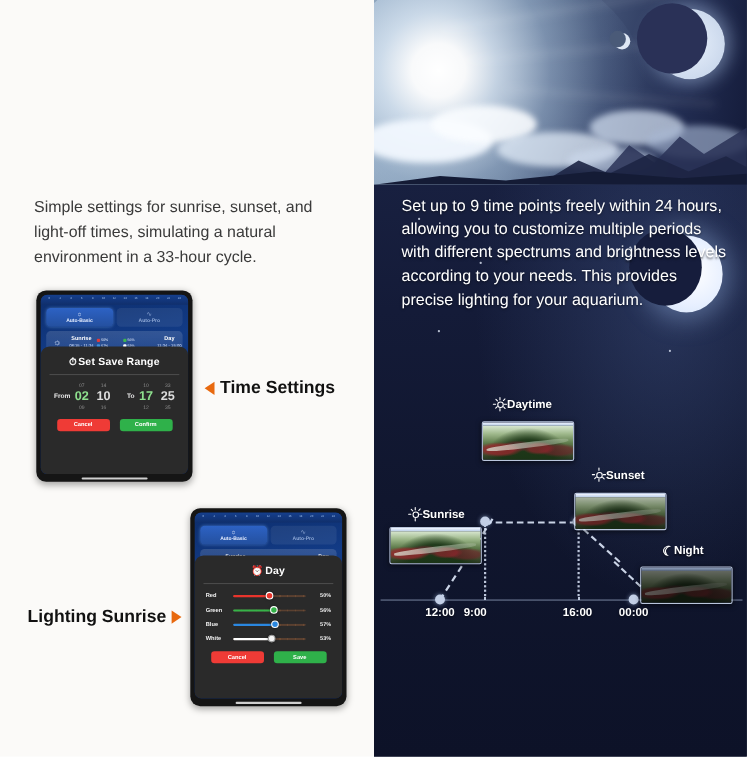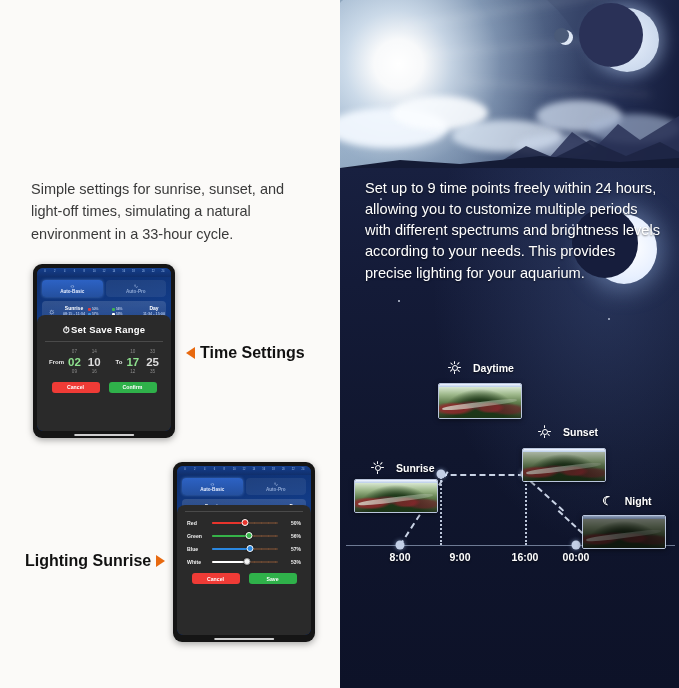--- a/index.html
+++ b/index.html
@@ -159,21 +159,21 @@
       radial-gradient(ellipse at 38% 60%,rgba(96,42,46,.70) 0 12%,rgba(0,0,0,0) 20%),
       radial-gradient(ellipse at 62% 66%,rgba(140,38,44,.72) 0 13%,rgba(0,0,0,0) 21%),
       radial-gradient(ellipse at 84% 72%,rgba(110,36,42,.66) 0 12%,rgba(0,0,0,0) 20%),
       radial-gradient(ellipse at 50% 96%,rgba(26,52,22,.92) 0 40%,rgba(0,0,0,0) 66%);}
   .tank .scene::after{content:"";position:absolute;left:4%;right:4%;top:48%;height:16%;
     background:linear-gradient(92deg,rgba(225,232,220,.75),rgba(180,195,170,.35));
     border-radius:40%;transform:rotate(-7deg);}
   .tank.dim .scene{filter:brightness(.45) saturate(.75);}
   .tank.dusk .scene{filter:brightness(.78) saturate(.92);}
 
-  .clabel{position:absolute;display:flex;align-items:center;gap:12px;
+  .clabel{position:absolute;display:flex;align-items:center;gap:0;
           font-size:10.5px;font-weight:bold;color:#ffffff;white-space:nowrap;
           text-shadow:0 1px 2px rgba(0,0,0,.65);}
   .sunico{position:relative;width:13px;height:13px;flex:none;}
   .sunico .core{position:absolute;left:3.5px;top:3.5px;width:6px;height:6px;border-radius:50%;
                 border:1.5px solid #fff;box-sizing:border-box;}
   .sunico i{position:absolute;background:#fff;border-radius:1px;}
   .moonico{font-size:12px;line-height:1;color:#fff;transform:rotate(14deg);}
 </style>
 </head>
 <body>
@@ -383,20 +383,23 @@
                 <b>53%</b>
               </div>
           </div>
           <div class="pcell">
             <div class="nm">Day</div>
             <div class="tm">11:34 - 15:00</div>
           </div>
         </div>
 
         <div class="sheet" style="height:116px;">
+          <div class="shead">
+            <span class="gl">⏰</span><span>Day</span>
+          </div>
           <div class="hr"></div>
 
           <div class="slrow">
             <div class="nm">Red</div>
             <div class="track">
               <div class="base"></div>
               <div class="fill" style="width:50%;background:#e8342c"></div>
               <div class="knob" style="left:50%;background:#e8342c;border:1.2px solid #fff;box-sizing:border-box"></div>
             </div>
             <div class="pct">50%</div>
@@ -506,22 +509,22 @@
       <div class="seg" style="left:219px;top:155px;width:51px;transform:rotate(43deg);"></div>
 
       <div class="vdot" style="left:100px;top:122px;height:68px;"></div>
       <div class="vdot" style="left:185px;top:122px;height:68px;"></div>
 
       <div class="dot" style="left:60px;top:190px;"></div>
       <div class="dot" style="left:101px;top:119px;"></div>
       <div class="dot" style="left:185px;top:119px;"></div>
       <div class="dot" style="left:236px;top:190px;"></div>
 
-      <div class="ticklbl" style="left:60px;">8:00</div>
-      <div class="ticklbl" style="left:120px;">9:00</div>
+      <div class="ticklbl" style="left:60px;">12:00</div>
+      <div class="ticklbl" style="left:92px;">9:00</div>
       <div class="ticklbl" style="left:185px;">16:00</div>
       <div class="ticklbl" style="left:236px;">00:00</div>
 
       <div class="clabel" style="left:31px;top:106px;">
         <div class="sunico">
           <div class="core"></div>
           <i style="left:6px;top:0px;width:1.4px;height:3px"></i>
           <i style="left:6px;top:10px;width:1.4px;height:3px"></i>
           <i style="left:0px;top:6px;width:3px;height:1.4px"></i>
           <i style="left:10px;top:6px;width:3px;height:1.4px"></i>

